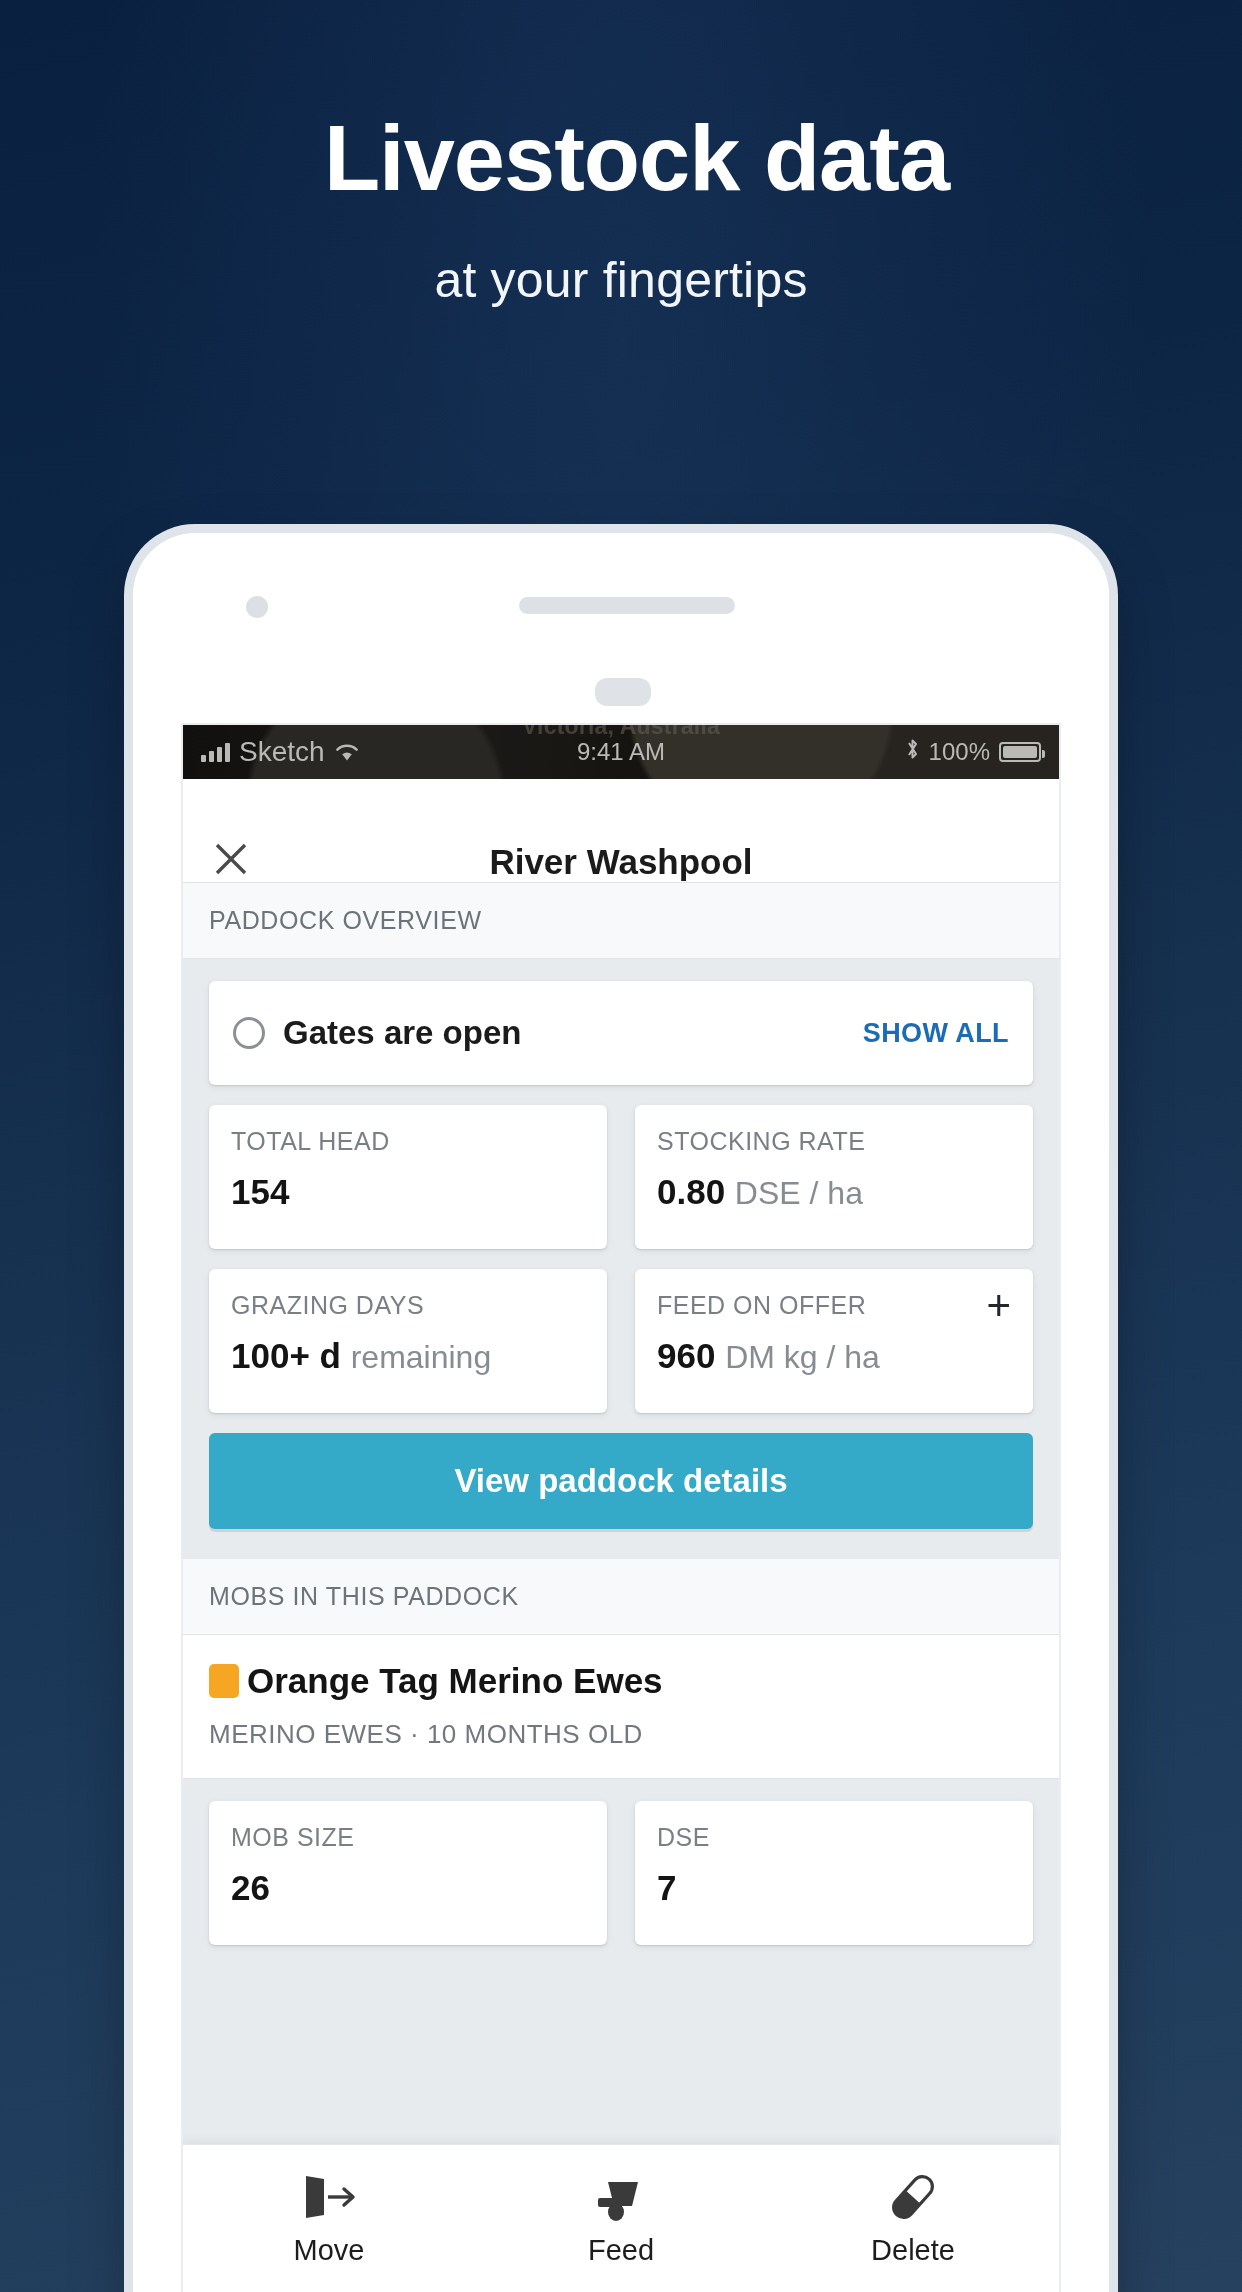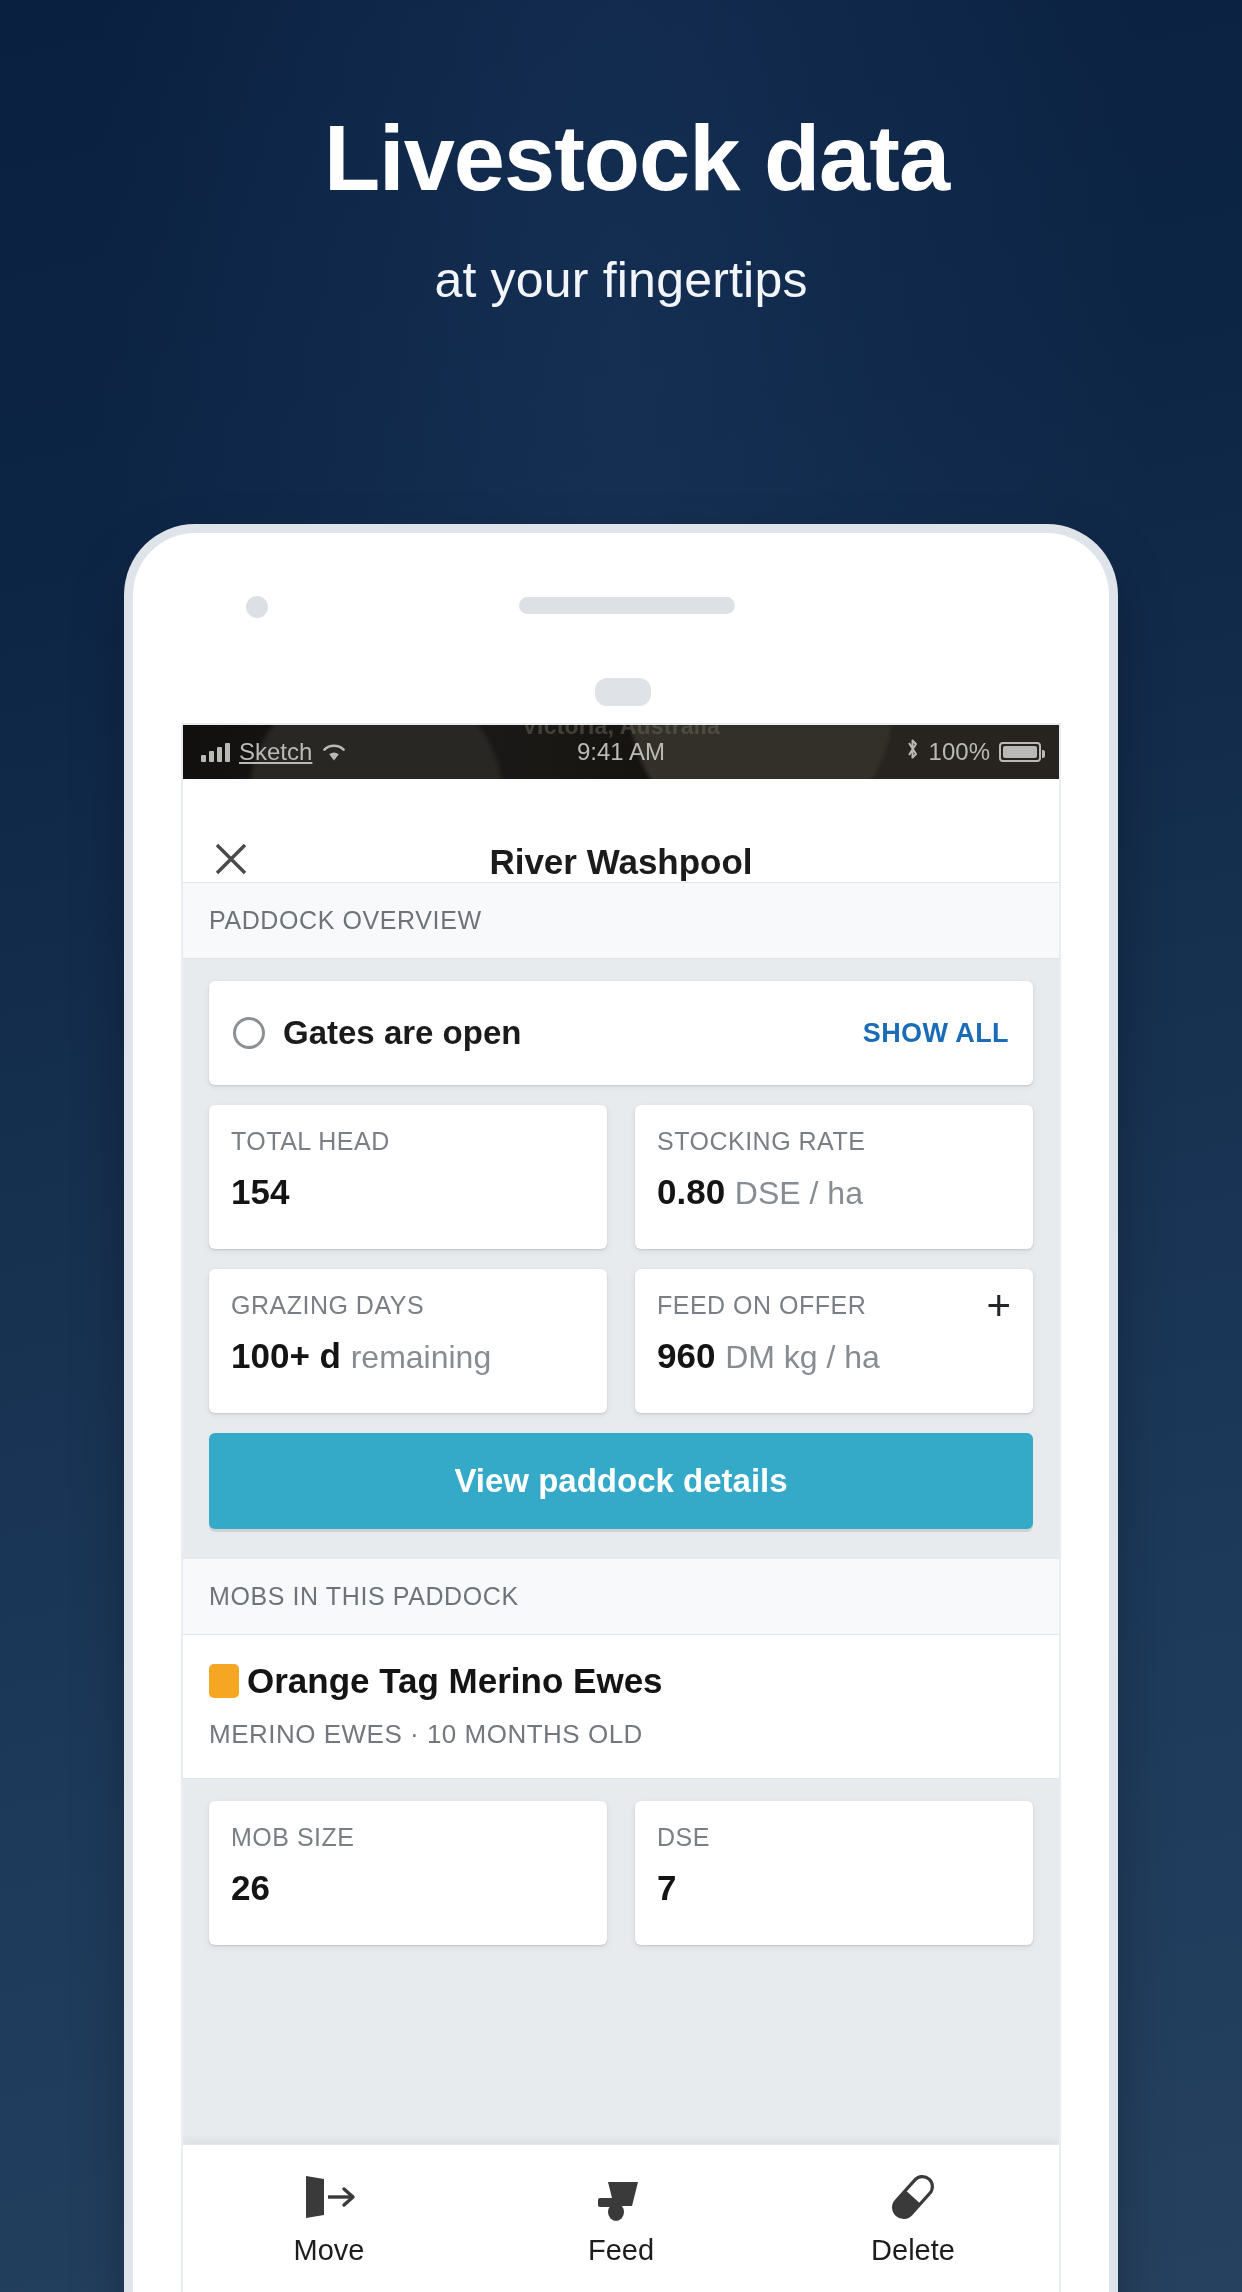--- a/index.html
+++ b/index.html
@@ -117,21 +117,21 @@
   .sb-right{
     margin-left:auto; display:flex; align-items:center; gap:9px;
     position:relative; z-index:2;
   }
   .bars{ display:flex; align-items:flex-end; gap:3px; height:20px; }
   .bars i{ display:block; width:5px; background:#b9b9b6; border-radius:1px; }
   .bars i:nth-child(1){ height:7px; }
   .bars i:nth-child(2){ height:11px; }
   .bars i:nth-child(3){ height:15px; }
   .bars i:nth-child(4){ height:19px; }
-  .carrier{ font-size:24px;text-decoration:underline; }
+  .carrier{ font-size:28px; }
   .wifi svg{ display:block; }
   .battery{
     width:42px; height:20px; border:2px solid #b9b9b6; border-radius:4px;
     position:relative; display:inline-block;
   }
   .battery::after{
     content:""; position:absolute; right:-6px; top:6px;
     width:3px; height:8px; background:#b9b9b6; border-radius:0 2px 2px 0;
   }
   .battery i{ position:absolute; left:2px; top:2px; bottom:2px; right:2px; background:#b9b9b6; border-radius:2px; }

